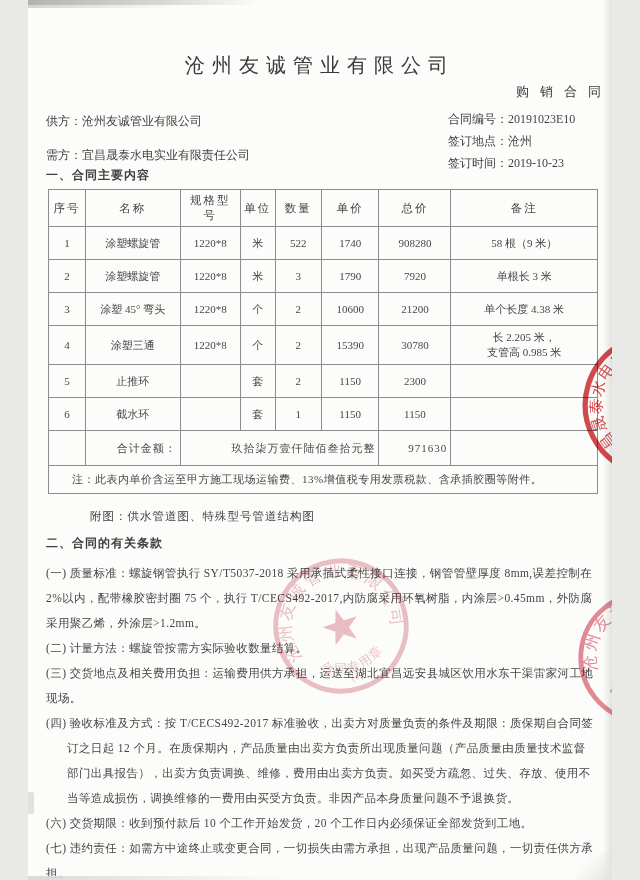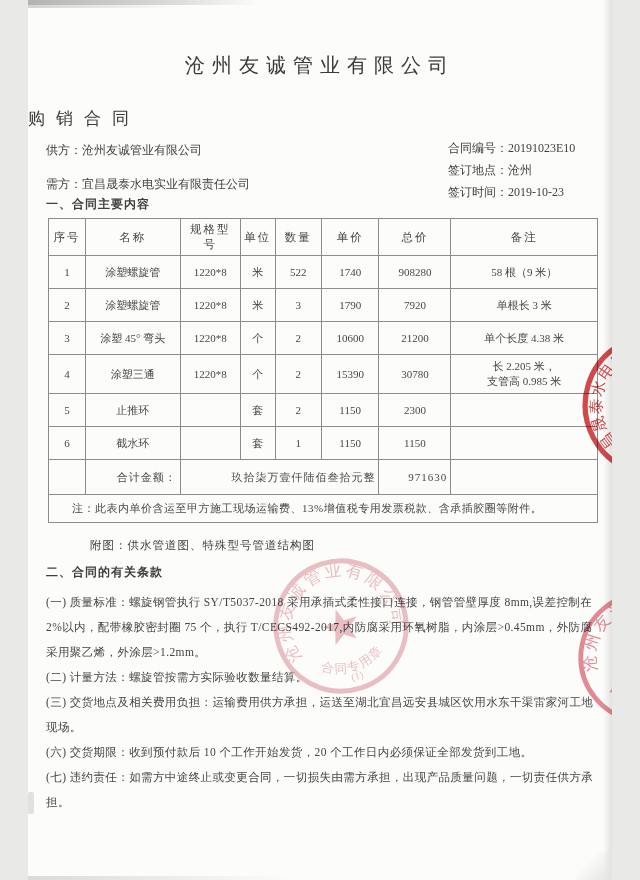--- a/index.html
+++ b/index.html
@@ -19,21 +19,21 @@
     background:linear-gradient(to left,#e1e1df,rgba(248,248,246,0));}
   .scan-blot{position:absolute;left:0;top:792px;width:6px;height:22px;
     background:#d6d6d4;border-radius:2px;opacity:.7;}
   .scan-bottom{position:absolute;left:0;bottom:0;width:45%;height:4px;
     background:linear-gradient(to right,#dadad8,rgba(236,236,234,0));}
   .scan-corner{position:absolute;right:0;bottom:0;width:36px;height:28px;
     background:linear-gradient(315deg,#e4e4e2,rgba(236,236,234,0) 70%);}
 
   .doc-title{margin-top:52px;text-align:center;font-size:20px;
     letter-spacing:7px;color:#3a3a3a;}
-  .doc-subtitle{margin-top:28px;text-align:left;font-size:17px;
+  .doc-subtitle{margin-top:4px;text-align:right;font-size:13px;
     letter-spacing:11px;color:#3a3a3a;}
 
   .meta{position:relative;margin:10px 18px 0 18px;height:52px;font-size:12px;}
   .meta-left .meta-line{position:absolute;left:0;}
   .line-supplier{top:2px;}
   .line-buyer{top:36px;}
   .meta-right{position:absolute;left:402px;top:0;}
   .meta-right .meta-line{margin-bottom:5px;}
 
   .sec-heading{margin:4px 18px 0 18px;font-size:12px;font-weight:600;letter-spacing:1px;}
@@ -192,20 +192,21 @@
     </table>
 
   <div class="attachment">附图：供水管道图、特殊型号管道结构图</div>
 
   <div class="sec-heading2">二、合同的有关条款</div>
 
   <div class="terms">
     <p>(一) 质量标准：螺旋钢管执行 SY/T5037-2018 采用承插式柔性接口连接，钢管管壁厚度 8mm,误差控制在 2%以内，配带橡胶密封圈 75 个，执行 T/CECS492-2017,内防腐采用环氧树脂，内涂层&gt;0.45mm，外防腐采用聚乙烯，外涂层&gt;1.2mm。</p>
     <p>(二) 计量方法：螺旋管按需方实际验收数量结算。</p>
     <p>(三) 交货地点及相关费用负担：运输费用供方承担，运送至湖北宜昌远安县城区饮用水东干渠雷家河工地现场。</p>
+    <p class="hang">(四) 验收标准及方式：按 T/CECS492-2017 标准验收，出卖方对质量负责的条件及期限：质保期自合同签订之日起 12 个月。在质保期内，产品质量由出卖方负责所出现质量问题（产品质量由质量技术监督部门出具报告），出卖方负责调换、维修，费用由出卖方负责。如买受方疏忽、过失、存放、使用不当等造成损伤，调换维修的一费用由买受方负责。非因产品本身质量问题不予退换货。</p>
     <p>(六) 交货期限：收到预付款后 10 个工作开始发货，20 个工作日内必须保证全部发货到工地。</p>
     <p>(七) 违约责任：如需方中途终止或变更合同，一切损失由需方承担，出现产品质量问题，一切责任供方承担。</p>
   </div>
 
   <div class="stamp stamp-a">
     <svg viewBox="0 0 200 200" xmlns="http://www.w3.org/2000/svg">
       <circle cx="100" cy="100" r="93" fill="none" stroke-width="7" stroke="#d03a3e"></circle>
       <path id="arcA" d="M 34.7,130.4 A 72,72 0 1 1 165.3,130.4" fill="none"></path>
       <text font-size="21" letter-spacing="1.5" fill="#d03a3e">
         <textPath href="#arcA" xlink:href="#arcA" startOffset="50%" text-anchor="middle">宜昌晟泰水电实业有限责任公司</textPath>

